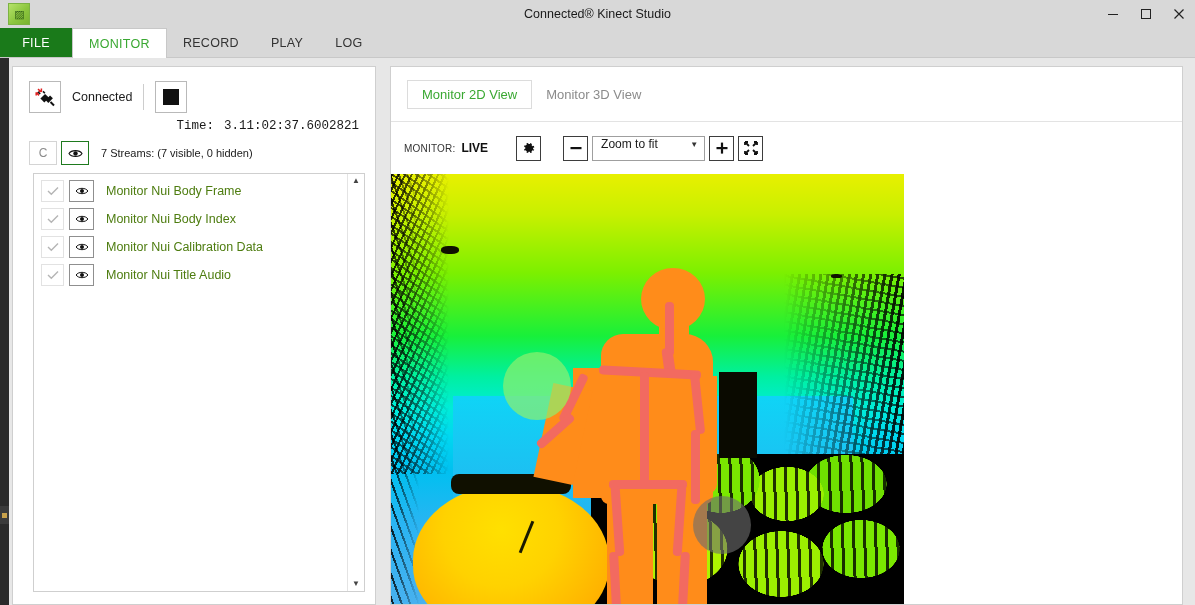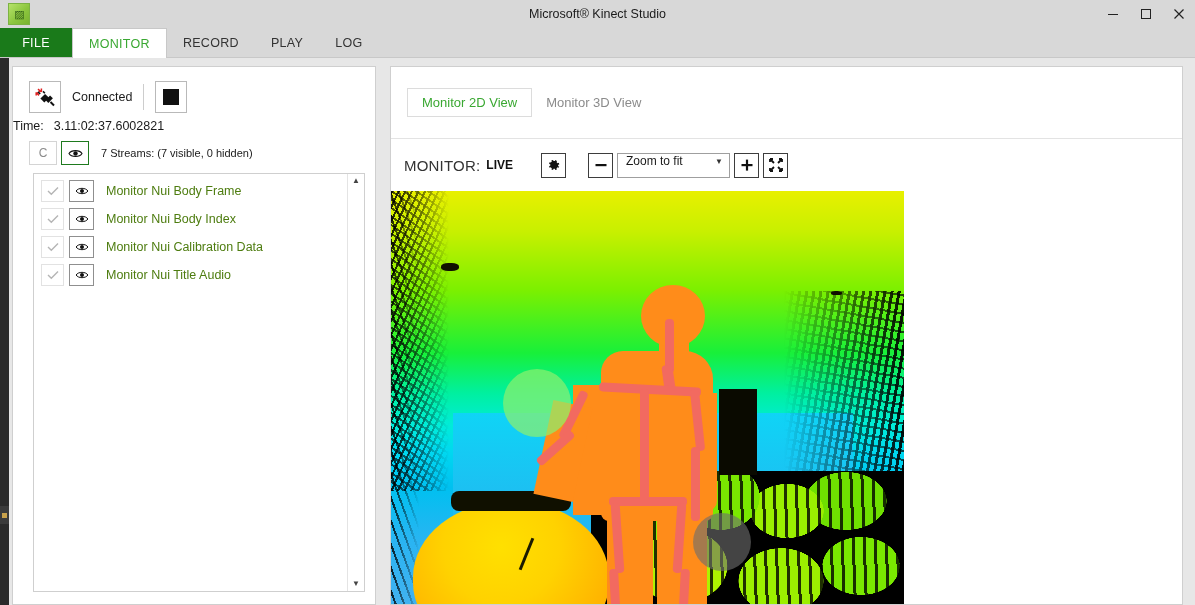--- a/index.html
+++ b/index.html
@@ -140,25 +140,26 @@
   }
   .stop-box {
     width: 32px; height: 32px;
     border: 1px solid #b9b9b9;
     background: #fff;
     display: flex; align-items: center; justify-content: center;
   }
   .stop-square { width: 16px; height: 16px; background: #111; }
 
   .time-row {
-    display: flex; align-items: baseline; 
+    display: flex; align-items: baseline; justify-content: flex-end;
     padding-right: 16px;
     margin-top: 4px;
     font-size: 12.5px;
     color: #1a1a1a;
+    font-family: Liberation Mono, monospace;
   }
   .time-label { margin-right: 10px; }
 
   .streams-row {
     display: flex; align-items: center;
     padding: 8px 0 8px 16px;
   }
   .btn-c {
     width: 28px; height: 24px;
     border: 1px solid #d4d4d4;
@@ -234,41 +235,41 @@
     flex: 1 1 auto;
     background: #fff;
     border: 1px solid #cfcfcf;
     margin-left: 14px;
     margin-right: 3px;
     display: flex; flex-direction: column;
     min-width: 0;
     overflow: hidden;
   }
   .view-tabs {
-    height: 72px;
+    height: 55px;
     display: flex; align-items: center;
     padding-left: 16px;
     border-bottom: 1px solid #e3e3e3;
   }
   .view-tab {
     font-size: 13px;
     padding: 6px 14px;
     color: #8b8b8b;
   }
   .view-tab.active {
     color: #3aa832;
     border: 1px solid #dcdcdc;
     background: #fff;
   }
   .toolbar {
     height: 52px;
     display: flex; align-items: center;
     padding-left: 13px;
   }
-  .monitor-label { font-size: 15px; color: #333; letter-spacing: .2px; }
+  .monitor-label { font-size: 10px; color: #333; letter-spacing: .2px; }
   .monitor-live { font-size: 12px; color: #111; font-weight: bold; margin-left: 6px; }
   .tb-btn {
     width: 25px; height: 25px;
     border: 1px solid #3d3d3d;
     background: #fff;
     display:flex;align-items:center;justify-content:center;
     flex: 0 0 auto;
   }
   .tb-gear { margin-left: 28px; }
   .tb-minus { margin-left: 22px; }
@@ -458,21 +459,21 @@
     position: absolute; background: #101000; border-radius: 40%;
   }
 </style>
 </head>
 <body>
 
 <div class="titlebar">
   <div class="app-icon">
     <span class="glyph">▨</span>
   </div>
-  <div class="title-text">Microsoft® Kinect Studio</div>
+  <div class="title-text">Connected® Kinect Studio</div>
   <div class="win-buttons">
     <div class="win-btn">
       <svg width="12" height="12" viewBox="0 0 12 12">
           <rect x="1" y="6" width="10" height="1" fill="#222"></rect>
         </svg>
     </div>
     <div class="win-btn">
       <svg width="12" height="12" viewBox="0 0 12 12">
           <rect x="1.5" y="1.5" width="9" height="9" fill="none" stroke="#222" stroke-width="1"></rect>
         </svg>

